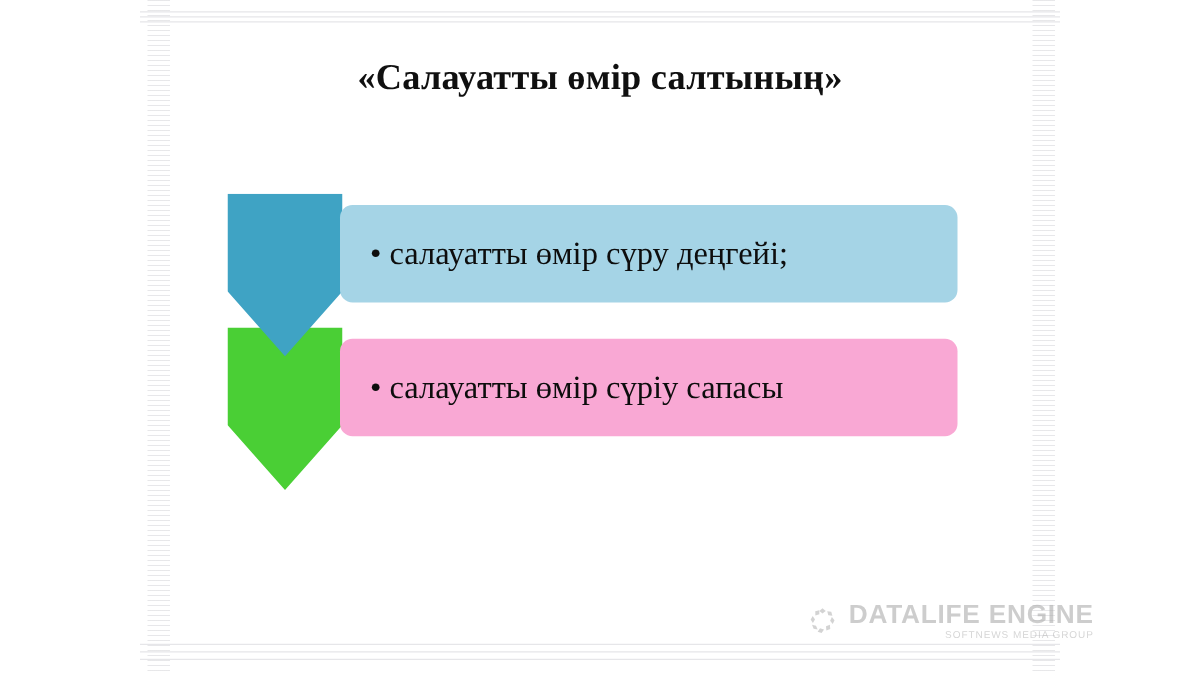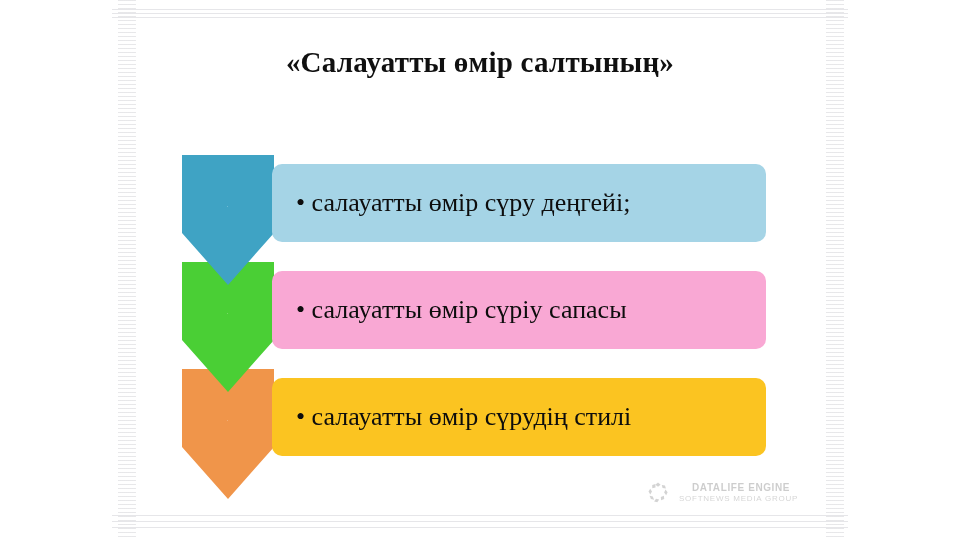--- a/index.html
+++ b/index.html
@@ -119,24 +119,23 @@
     align-items: center;
     gap: 9px;
     opacity: .55;
   }
   .wm-logo { width: 24px; height: 24px; display: block; }
   .wm-text { line-height: 1; }
   .wm-name {
     display: block;
     font-family: "Liberation Sans", "DejaVu Sans", sans-serif;
     font-weight: bold;
-    font-size: 10px;
+    font-size: 21px;
     letter-spacing: .6px;
     color: #a6a6a6;
-    margin-left: 13px;
   }
   .wm-sub {
     display: block;
     margin-top: 2px;
     font-family: "Liberation Sans", "DejaVu Sans", sans-serif;
     font-size: 8px;
     letter-spacing: .75px;
     color: #b4b4b4;
     text-align: right;
   }
@@ -175,30 +174,20 @@
     <div class="chevron">
       <svg viewBox="0 0 92 130" xmlns="http://www.w3.org/2000/svg">
         <path id="chev-1" d="M0,0 L92,0 L92,78 L46,130 L0,78 L0,0 L46,52 Z" fill="#4ACF35"></path>
       </svg>
     </div>
     <div class="pill" id="pill-1" style="background: #f9a8d4;">
       <span class="pill-text">• салауатты өмір сүріу сапасы</span>
     </div>
   </div>
 
-  <div class="row" id="row-2">
-    <div class="chevron">
-      <svg viewBox="0 0 92 130" xmlns="http://www.w3.org/2000/svg">
-        <path id="chev-2" d="M0,0 L92,0 L92,78 L46,130 L0,78 L0,0 L46,52 Z" fill="#F0954A"></path>
-      </svg>
-    </div>
-    <div class="pill" id="pill-2" style="background: rgb(251, 196, 33);">
-      <span class="pill-text">• салауатты өмір сүрудің стилі</span>
-    </div>
-  </div>
 
   <div class="watermark">
     <svg class="wm-logo" viewBox="0 0 24 24" xmlns="http://www.w3.org/2000/svg">
       <g fill="#b0b0b0">
         <path d="M12 1.6 l2.6 2.1 -2.6 2.1 -2.6 -2.1 Z"></path>
         <path d="M19.0 4.4 l0.9 3.2 -3.3 -0.5 -0.8 -3.2 Z"></path>
         <path d="M21.6 11.2 l-1.4 3.0 -2.1 -2.6 1.4 -3.0 Z"></path>
         <path d="M18.2 18.1 l-3.1 1.2 -0.3 -3.3 3.1 -1.2 Z"></path>
         <path d="M11.3 21.3 l-3.2 -0.9 1.9 -2.7 3.2 0.9 Z"></path>
         <path d="M4.9 17.9 l-1.3 -3.1 3.2 0.8 1.3 3.1 Z"></path>

